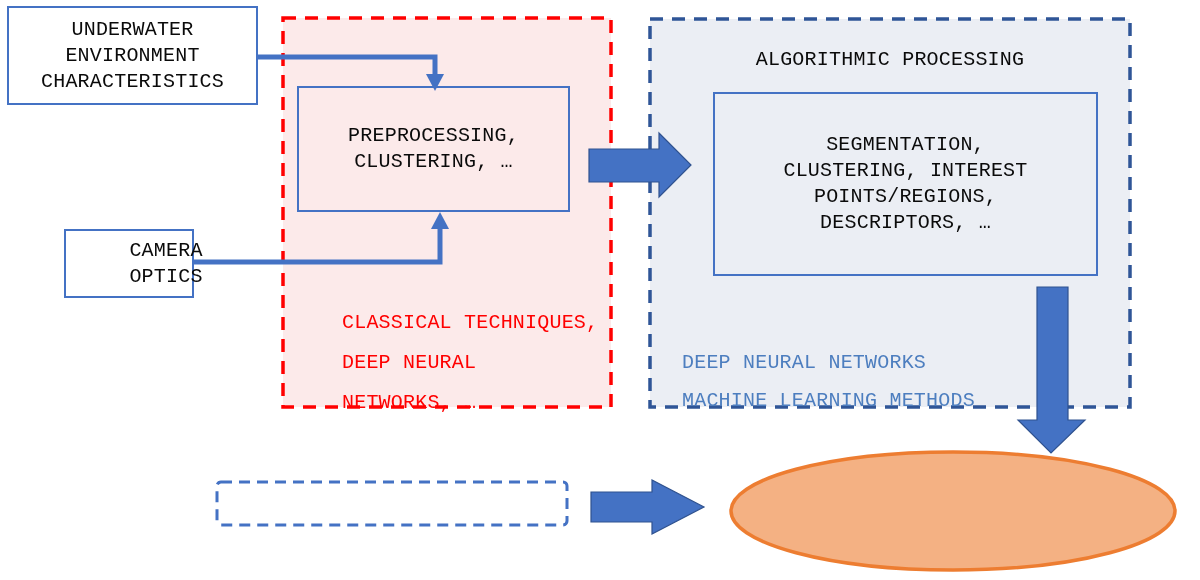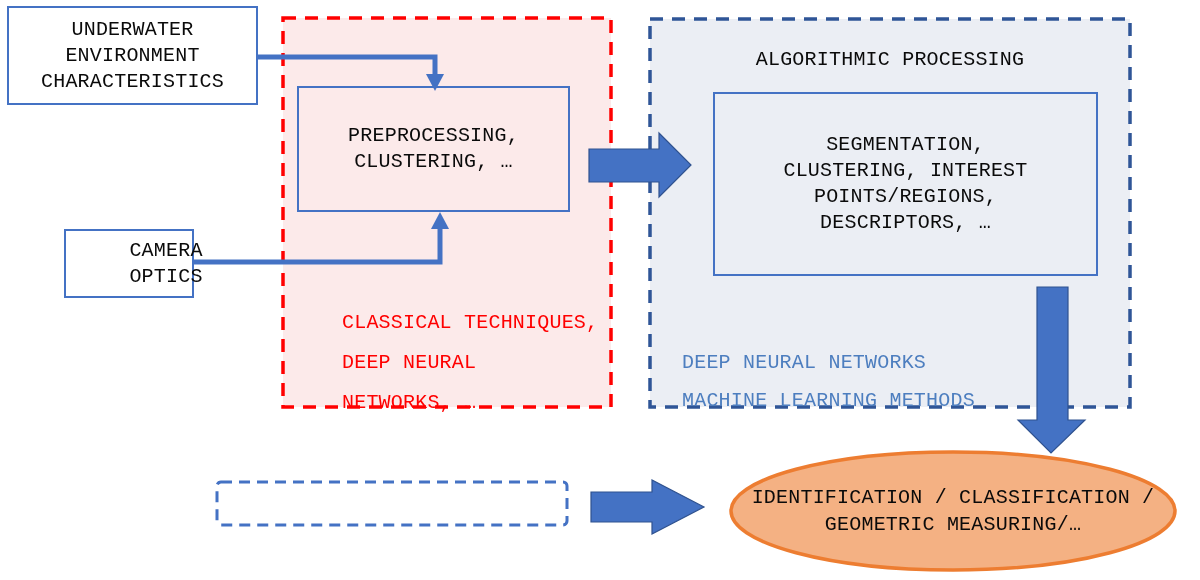--- a/index.html
+++ b/index.html
@@ -100,16 +100,14 @@
 
   <div class="txt" id="segmentation-label">SEGMENTATION,
 CLUSTERING, INTEREST
 POINTS/REGIONS,
 DESCRIPTORS, …</div>
 
   <div class="txt left" id="ml-note">DEEP NEURAL NETWORKS
 MACHINE LEARNING METHODS</div>
 
 
-  <div class="txt" id="output-label">IDENTIFICATION / CLASSIFICATION /
-GEOMETRIC MEASURING/…</div>
 
 </div>
 
 </body></html>

